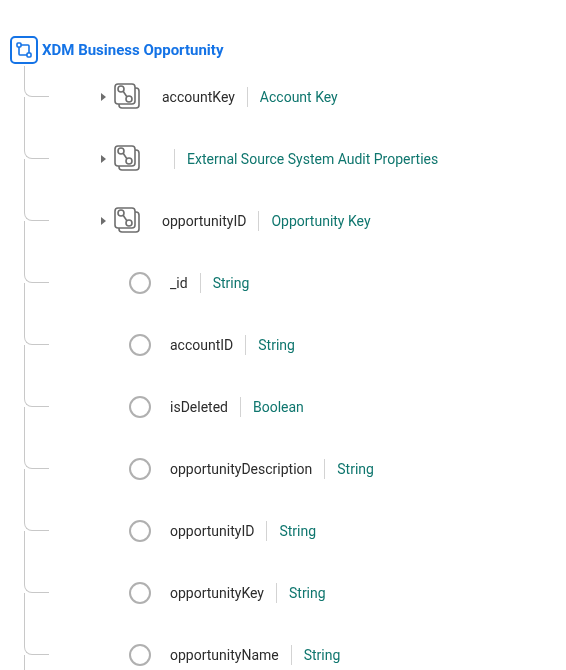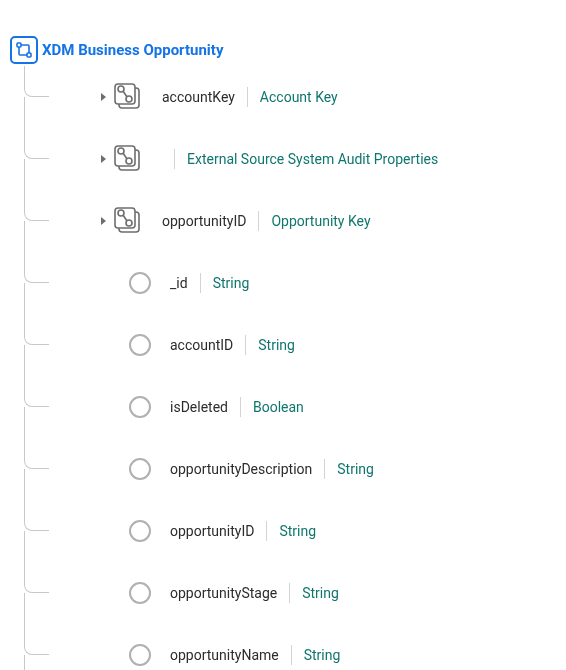--- a/index.html
+++ b/index.html
@@ -221,21 +221,21 @@
     <span class="field-name">opportunityID</span>
     <span class="divider"></span>
     <span class="field-type">String</span>
   </div>
     <div class="child-row">
     <div class="chevron-slot empty"></div>
     <div class="node-icon leaf" style="width: 24px; height: 24px;">
 <svg width="24" height="24" viewBox="0 0 24 24">
   <circle cx="12" cy="12" r="10" fill="#fff" stroke="#b0b0b0" stroke-width="2"></circle>
 </svg></div>
-    <span class="field-name">opportunityStage</span>
+    <span class="field-name">opportunityKey</span>
     <span class="divider"></span>
     <span class="field-type">String</span>
   </div>
     <div class="child-row">
     <div class="chevron-slot empty"></div>
     <div class="node-icon leaf" style="width: 24px; height: 24px;">
 <svg width="24" height="24" viewBox="0 0 24 24">
   <circle cx="12" cy="12" r="10" fill="#fff" stroke="#b0b0b0" stroke-width="2"></circle>
 </svg></div>
     <span class="field-name">opportunityName</span>

